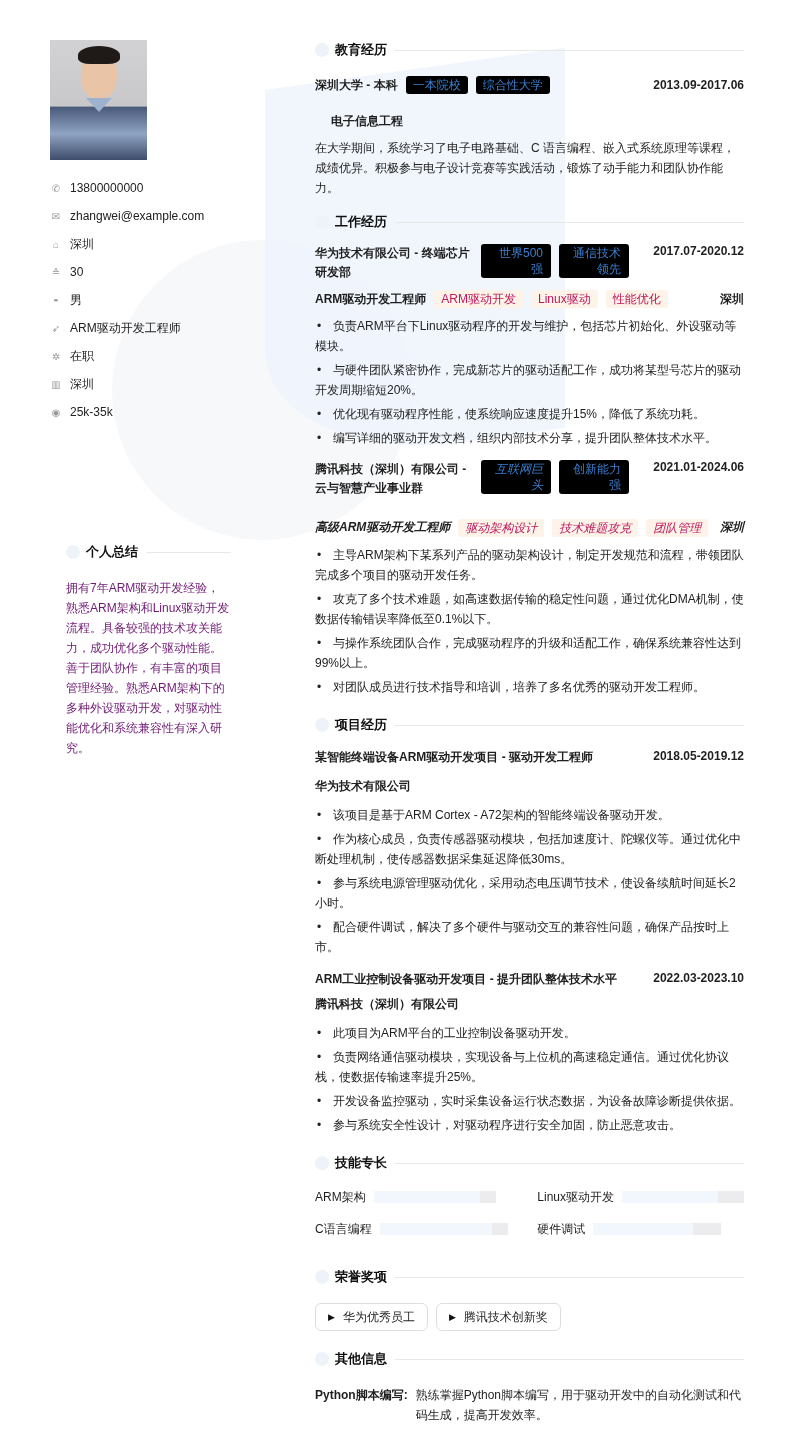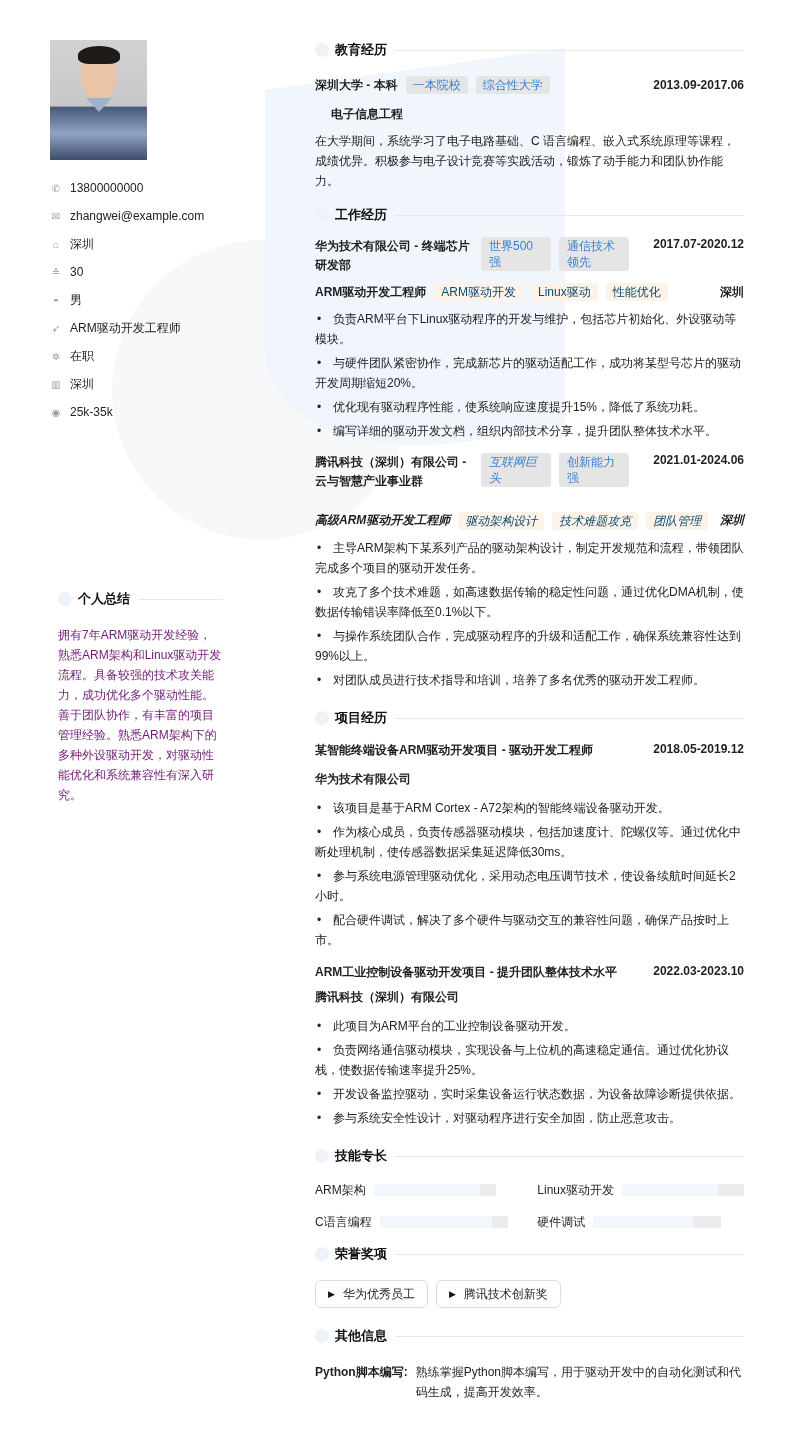--- a/index.html
+++ b/index.html
@@ -16,30 +16,30 @@
   .photo .collar { position: absolute; left: 36px; top: 58px; width: 26px; height: 14px; background: #9cb2cf; clip-path: polygon(0 0, 50% 100%, 100% 0); }
   .name { font-size: 20px; font-weight: bold; margin-top: 22px; color: #111; letter-spacing: 1px; }
   .info { margin-top: 14px; }
   .info-row { display: flex; align-items: center; height: 28px; font-size: 12px; color: #222; }
   .info-row .ic { width: 12px; height: 12px; margin-right: 8px; color: #999; display: inline-flex; align-items: center; justify-content: center; font-size: 10px; }
 
   .sec-title { display: flex; align-items: center; height: 20px; }
   .sec-title .dot { width: 14px; height: 14px; border-radius: 50%; background: #eef3f9; margin-right: 6px; }
   .sec-title .t { font-size: 13px; font-weight: bold; color: #111; white-space: nowrap; }
   .sec-title .line { flex: 1; height: 1px; background: #e8e8e8; margin-left: 8px; }
-  .left .summary-wrap { position: absolute; top: 502px; left: 8px; width: 165px; margin-top: 47px; }
+  .left .summary-wrap { position: absolute; top: 502px; left: 16px; width: 165px; }
   .summary-text { margin-top: 16px; font-size: 12px; line-height: 20px; color: #701a75; }
 
   .right { position: absolute; left: 315px; top: 40px; width: 429px; z-index: 1; }
   .section { margin-bottom: 12px; }
   .row { display: flex; align-items: flex-start; }
   .bold { font-weight: bold; }
   .tag { display: inline-block; font-size: 12px; line-height: 16px; padding: 1px 7px; border-radius: 3px; margin-left: 8px; }
-  .tag.blue { background: #e5e5e5; color: #3b7fd0; }
-  .tag.orange { background: #fdf3e8; color: #0c4a6e; }
+  .tag.blue { background: #000000; color: #3b7fd0; text-align: right; }
+  .tag.orange { background: #fdf3e8; color: #be185d; }
   .date { margin-left: auto; font-weight: bold; font-size: 12px; white-space: nowrap; }
   .para { font-size: 12px; line-height: 20px; color: #222; }
   ul.bullets { list-style: none; margin-top: 6px; }
   ul.bullets li { position: relative; font-size: 12px; line-height: 20px; color: #222; margin-bottom: 4px; padding-left: 0; text-indent: 18px; }
   ul.bullets li::before { content: "•"; position: absolute; left: 2px; top: 0; text-indent: 0; }
 
   .skills { display: grid; grid-template-columns: 1fr 1fr; column-gap: 28px; row-gap: 12px; margin-top: 14px; }
   .skill { display: flex; align-items: center; height: 20px; }
   .skill .lbl { font-size: 12px; white-space: nowrap; margin-right: 8px; }
   .skill .bar { position: relative; height: 12px; background: #ececee; flex: none; }
@@ -120,21 +120,21 @@
       <span class="dot"></span>
       <span class="t">教育经历</span>
       <span class="line"></span>
     </div>
     <div class="row" style="margin-top:16px; align-items:center;">
       <span class="bold">深圳大学 - 本科</span>
       <span class="tag blue">一本院校</span>
       <span class="tag blue">综合性大学</span>
       <span class="date">2013.09-2017.06</span>
     </div>
-    <div class="bold" style="margin-top:12px;padding-left:16px;">电子信息工程</div>
+    <div class="bold" style="margin-top:19px;padding-left:16px;">电子信息工程</div>
     <div class="para" style="margin-top:8px;">在大学期间，系统学习了电子电路基础、C 语言编程、嵌入式系统原理等课程，成绩优异。积极参与电子设计竞赛等实践活动，锻炼了动手能力和团队协作能力。</div>
   </div>
 
   <div class="section" style="margin-top:14px;">
     <div class="sec-title">
       <span class="dot"></span>
       <span class="t">工作经历</span>
       <span class="line"></span>
     </div>
     <div id="work-list" style="margin-top:12px;">
@@ -246,21 +246,21 @@
         </div>
         <div class="skill">
           <span class="lbl">硬件调试</span>
           <div class="bar" style="width:128px;">
             <div class="fill" style="width:100px;"></div>
           </div>
         </div>
       </div>
   </div>
 
-  <div class="section" style="margin-top:12px;">
+  <div class="section" style="margin-top:28px;">
     <div class="sec-title">
       <span class="dot"></span>
       <span class="t">荣誉奖项</span>
       <span class="line"></span>
     </div>
     <div class="awards" id="award-list">
         <div class="award">
           <span class="tri">▶</span>
           <span>华为优秀员工</span>
         </div>

